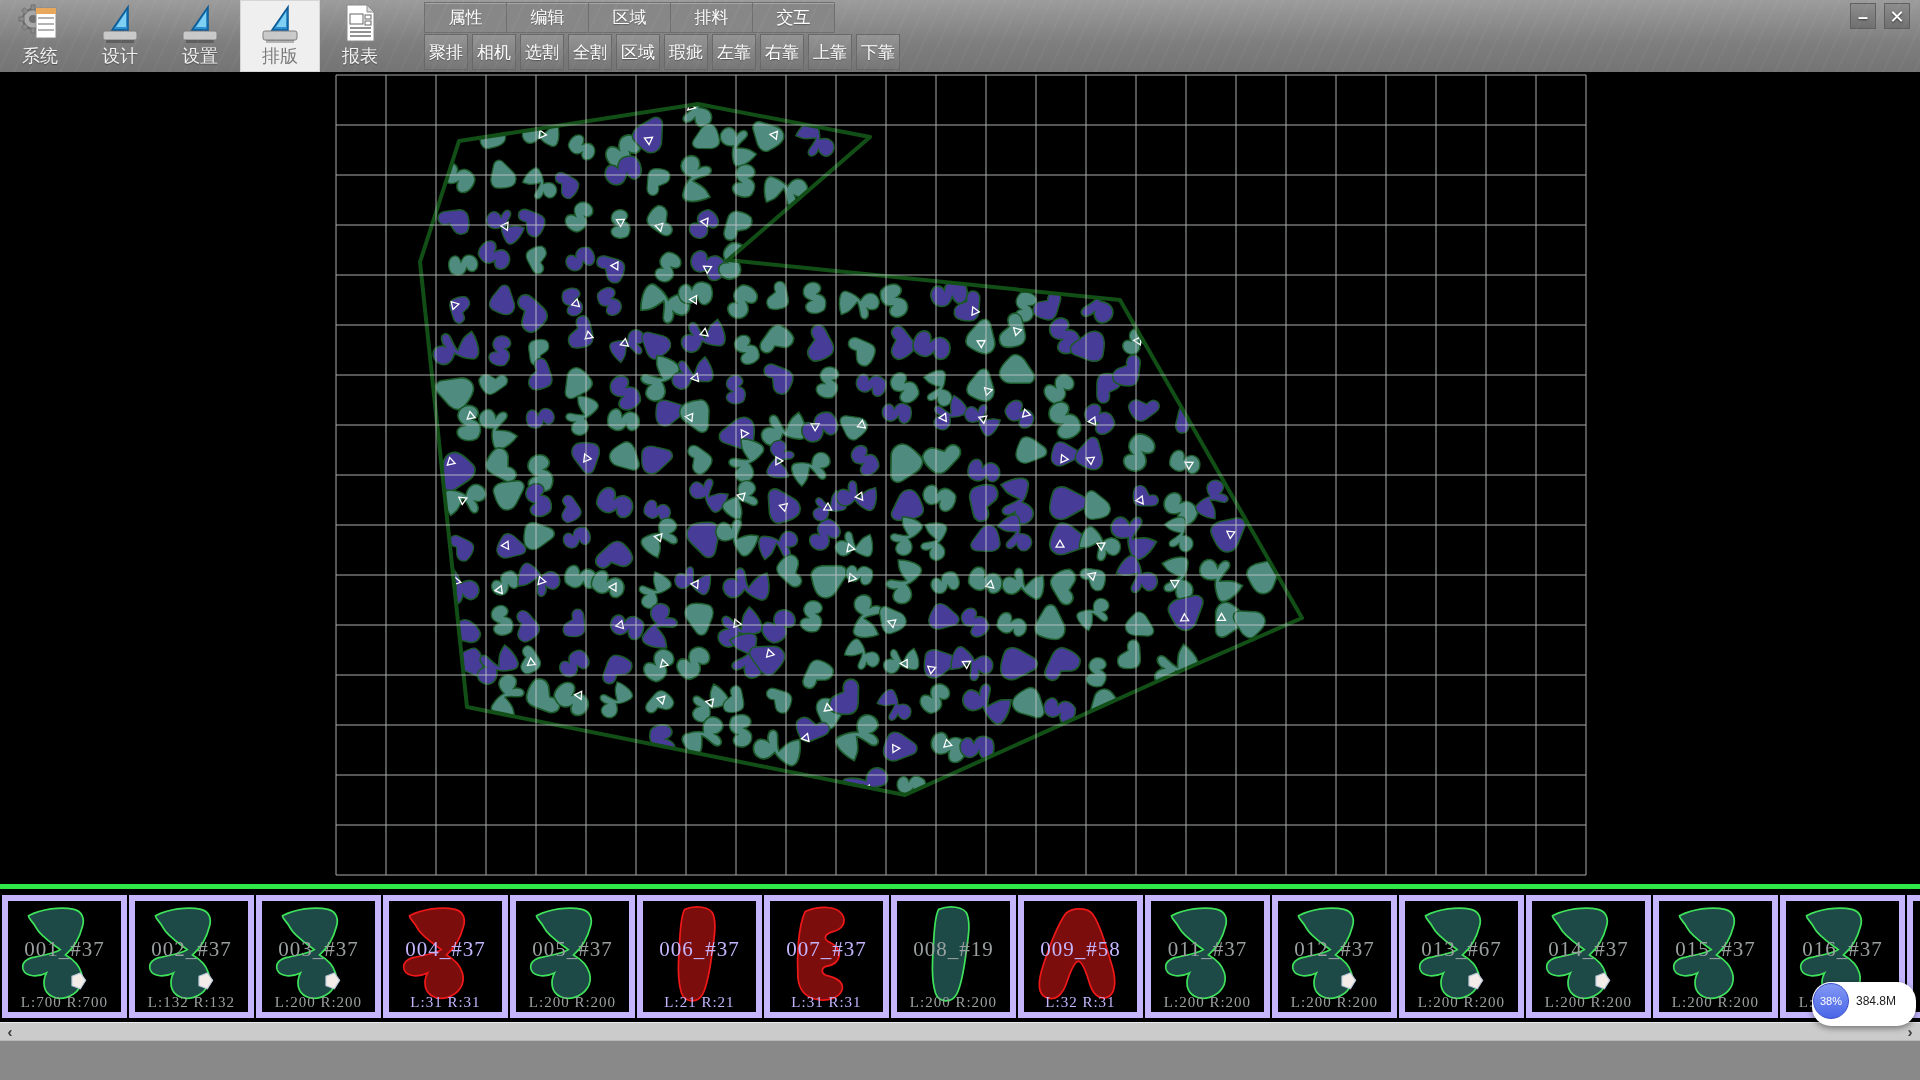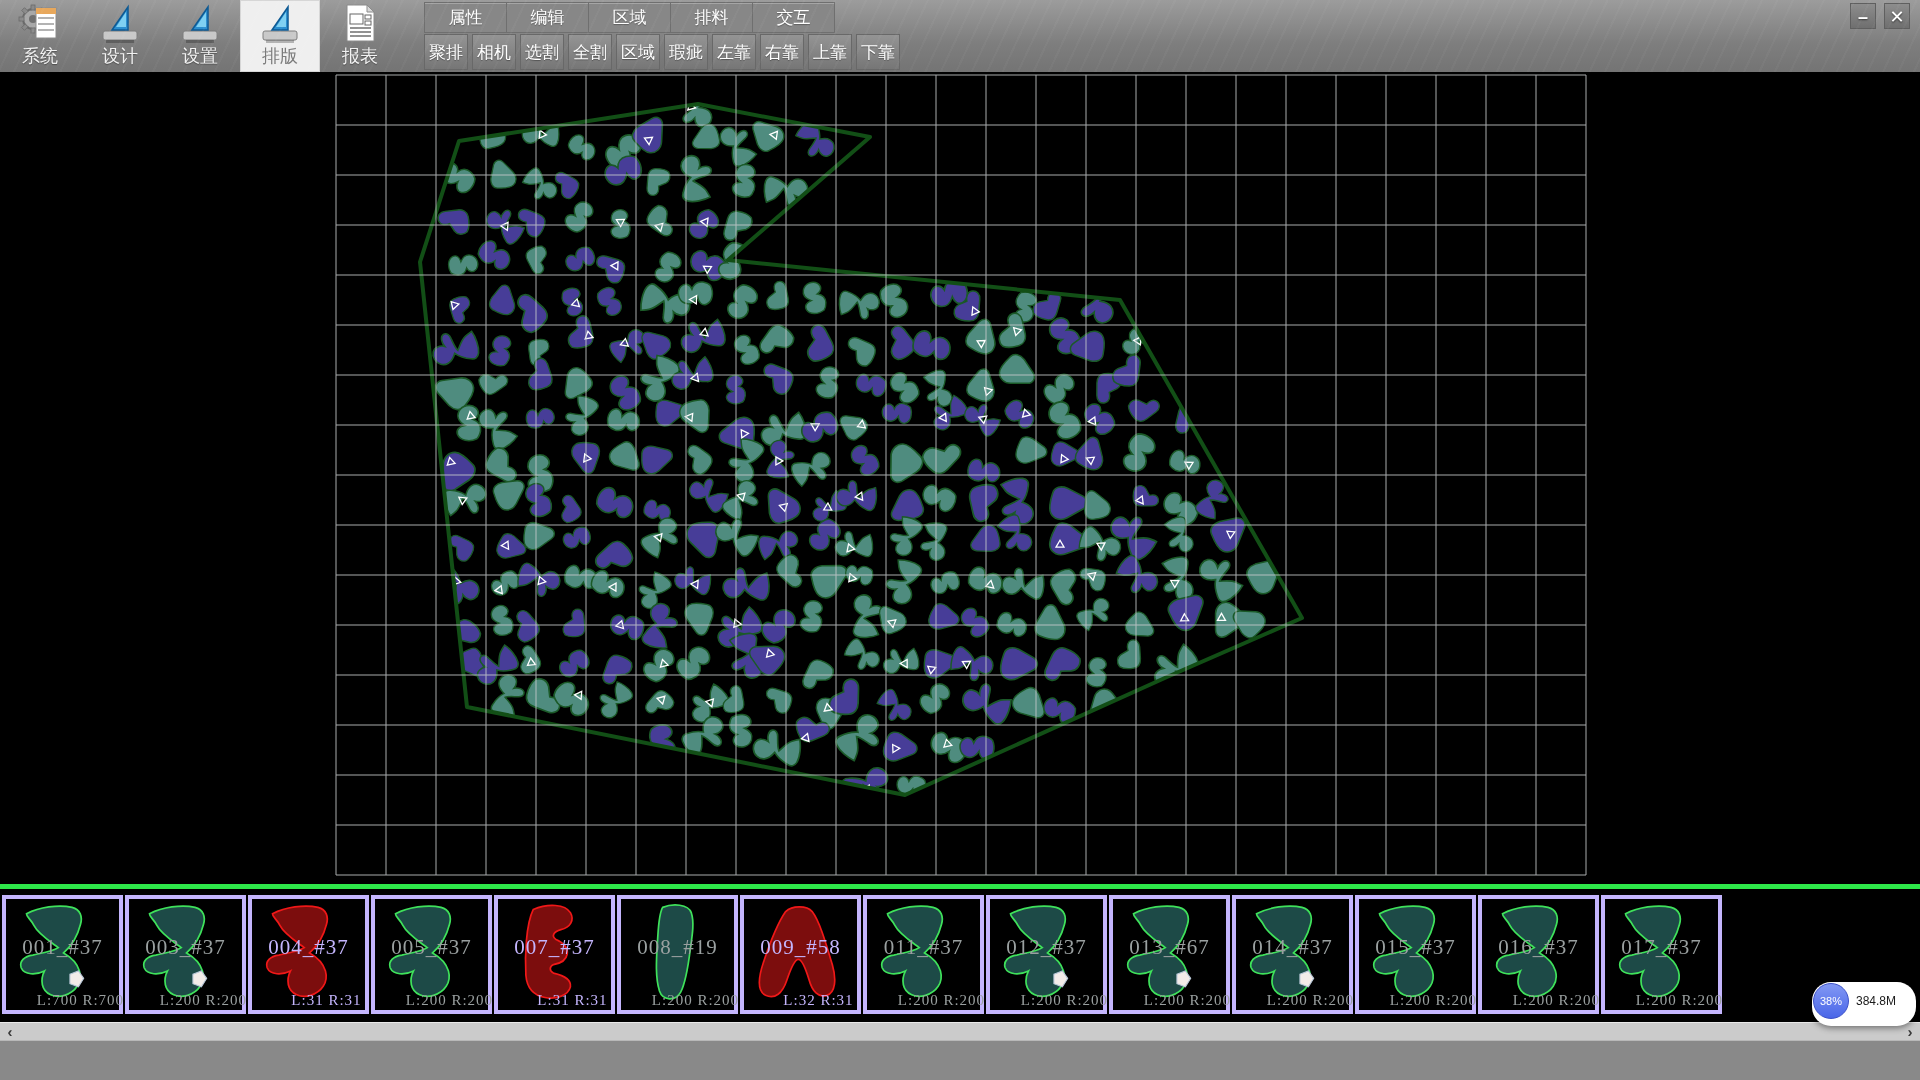--- a/index.html
+++ b/index.html
@@ -31,26 +31,26 @@
   .win-btn{width:26px;height:26px;text-align:center;line-height:26px;color:#fff;
     font-size:18px;font-weight:bold;text-shadow:0 1px 2px rgba(0,0,0,.6);
     background:linear-gradient(#8d8d8d,#6f6f6f);border:1px solid #5f5f5f;box-sizing:border-box;}
   
   #canvas-wrap{position:absolute;left:0;top:72px;width:1920px;height:812px;background:#000;}
   
   #strip{position:absolute;left:0;top:884px;width:1920px;height:138px;background:#000;overflow:hidden;}
   #strip-line{position:absolute;left:0;top:0;width:1920px;height:5px;background:#2ee84a;}
   #thumbs{position:absolute;left:2px;top:11px;display:flex;}
   .thumb{position:relative;width:113px;height:111px;background:#000;
-    border:4px solid #c4b5fd;margin-right:2px;flex:0 0 auto;}
+    border:6px solid #c4b5fd;margin-right:2px;flex:0 0 auto;}
   .thumb svg{position:absolute;left:3px;top:2px;width:107px;height:106px;}
   .thumb .tlabel{position:absolute;left:0;top:36px;width:100%;text-align:center;
     font-family:"Liberation Serif","DejaVu Serif",serif;font-size:21px;letter-spacing:1px;}
   .thumb .tlr{position:absolute;left:0;bottom:1px;width:100%;text-align:center;
-    font-family:"Liberation Serif","DejaVu Serif",serif;font-size:15px;letter-spacing:1px;padding-left:18px;}
+    font-family:"Liberation Serif","DejaVu Serif",serif;font-size:15px;letter-spacing:1px;}
   .thumb.teal .tlabel,.thumb.teal .tlr{color:#9aa0a0;}
   .thumb.red .tlabel,.thumb.red .tlr{color:#c4b5fd;}
   
   #badge{position:absolute;left:1812px;top:982px;width:104px;height:44px;background:#fff;
     border-radius:19px;box-shadow:0 2px 6px rgba(0,0,0,.45);z-index:5;}
   #badge-circle{position:absolute;left:1px;top:1px;width:36px;height:36px;border-radius:50%;
     background:linear-gradient(#8298f4,#4a66e8);border:1px solid #3b50c8;box-sizing:border-box;
     color:#fff;font-size:11px;text-align:center;line-height:34px;}
   #badge-mem{position:absolute;left:44px;top:0;height:38px;line-height:38px;
     font-size:12px;color:#1a1a1a;}
@@ -555,36 +555,51 @@
           <path d="M57,69 L65,66 L70,73 L65,81 L57,78 Z" fill="#f3ece9" stroke="#b9c8d8" stroke-width="1"></path>
         </svg>
         <div class="tlabel">001_#37</div>
         <div class="tlr">L:700 R:700</div>
       </div>
       <div class="thumb teal">
         <svg viewBox="0 0 100 100">
           <path d="M16,12 C28,6 46,3 59,6 C67,8 69,15 67,22 C64,34 58,43 51,49 C58,53 64,59 66,66 C69,77 62,86 52,89 C43,92 33,88 31,79 C30,74 31,70 33,66 C25,70 14,70 11,63 C9,57 14,52 22,51 C31,49 40,48 46,44 C38,38 27,31 23,23 C20,17 16,15 16,12 Z" fill="#1d4a47" stroke="#3fe25b" stroke-width="1.6"></path>
           <path d="M57,69 L65,66 L70,73 L65,81 L57,78 Z" fill="#f3ece9" stroke="#b9c8d8" stroke-width="1"></path>
         </svg>
+        <div class="tlabel">002_#37</div>
+        <div class="tlr">L:132 R:132</div>
+      </div>
+      <div class="thumb teal">
+        <svg viewBox="0 0 100 100">
+          <path d="M16,12 C28,6 46,3 59,6 C67,8 69,15 67,22 C64,34 58,43 51,49 C58,53 64,59 66,66 C69,77 62,86 52,89 C43,92 33,88 31,79 C30,74 31,70 33,66 C25,70 14,70 11,63 C9,57 14,52 22,51 C31,49 40,48 46,44 C38,38 27,31 23,23 C20,17 16,15 16,12 Z" fill="#1d4a47" stroke="#3fe25b" stroke-width="1.6"></path>
+          <path d="M57,69 L65,66 L70,73 L65,81 L57,78 Z" fill="#f3ece9" stroke="#b9c8d8" stroke-width="1"></path>
+        </svg>
         <div class="tlabel">003_#37</div>
         <div class="tlr">L:200 R:200</div>
       </div>
       <div class="thumb red">
         <svg viewBox="0 0 100 100">
           <path d="M16,12 C28,6 46,3 59,6 C67,8 69,15 67,22 C64,34 58,43 51,49 C58,53 64,59 66,66 C69,77 62,86 52,89 C43,92 33,88 31,79 C30,74 31,70 33,66 C25,70 14,70 11,63 C9,57 14,52 22,51 C31,49 40,48 46,44 C38,38 27,31 23,23 C20,17 16,15 16,12 Z" fill="#7c0d0d" stroke="#f01818" stroke-width="1.6"></path>
         </svg>
         <div class="tlabel">004_#37</div>
         <div class="tlr">L:31 R:31</div>
       </div>
       <div class="thumb teal">
         <svg viewBox="0 0 100 100">
           <path d="M16,12 C28,6 46,3 59,6 C67,8 69,15 67,22 C64,34 58,43 51,49 C58,53 64,59 66,66 C69,77 62,86 52,89 C43,92 33,88 31,79 C30,74 31,70 33,66 C25,70 14,70 11,63 C9,57 14,52 22,51 C31,49 40,48 46,44 C38,38 27,31 23,23 C20,17 16,15 16,12 Z" fill="#1d4a47" stroke="#3fe25b" stroke-width="1.6"></path>
         </svg>
         <div class="tlabel">005_#37</div>
         <div class="tlr">L:200 R:200</div>
+      </div>
+      <div class="thumb red">
+        <svg viewBox="0 0 100 100">
+          <path d="M36,6 C46,2 60,3 63,11 C66,20 64,32 62,46 C60,62 58,76 53,86 C48,95 36,94 33,85 C29,72 30,56 31,40 C32,26 32,13 36,6 Z" fill="#7c0d0d" stroke="#f01818" stroke-width="1.6"></path>
+        </svg>
+        <div class="tlabel">006_#37</div>
+        <div class="tlr">L:21 R:21</div>
       </div>
       <div class="thumb red">
         <svg viewBox="0 0 100 100">
           <path d="M30,8 C44,2 60,3 65,11 C69,18 65,25 56,27 C49,29 47,33 51,36 C58,39 63,43 62,50 C61,56 55,59 49,60 C45,62 45,66 49,68 C58,70 66,74 65,81 C63,89 52,93 41,91 C30,89 24,82 23,70 C22,52 23,22 30,8 Z" fill="#7c0d0d" stroke="#f01818" stroke-width="1.6"></path>
         </svg>
         <div class="tlabel">007_#37</div>
         <div class="tlr">L:31 R:31</div>
       </div>
       <div class="thumb teal">
         <svg viewBox="0 0 100 100">

